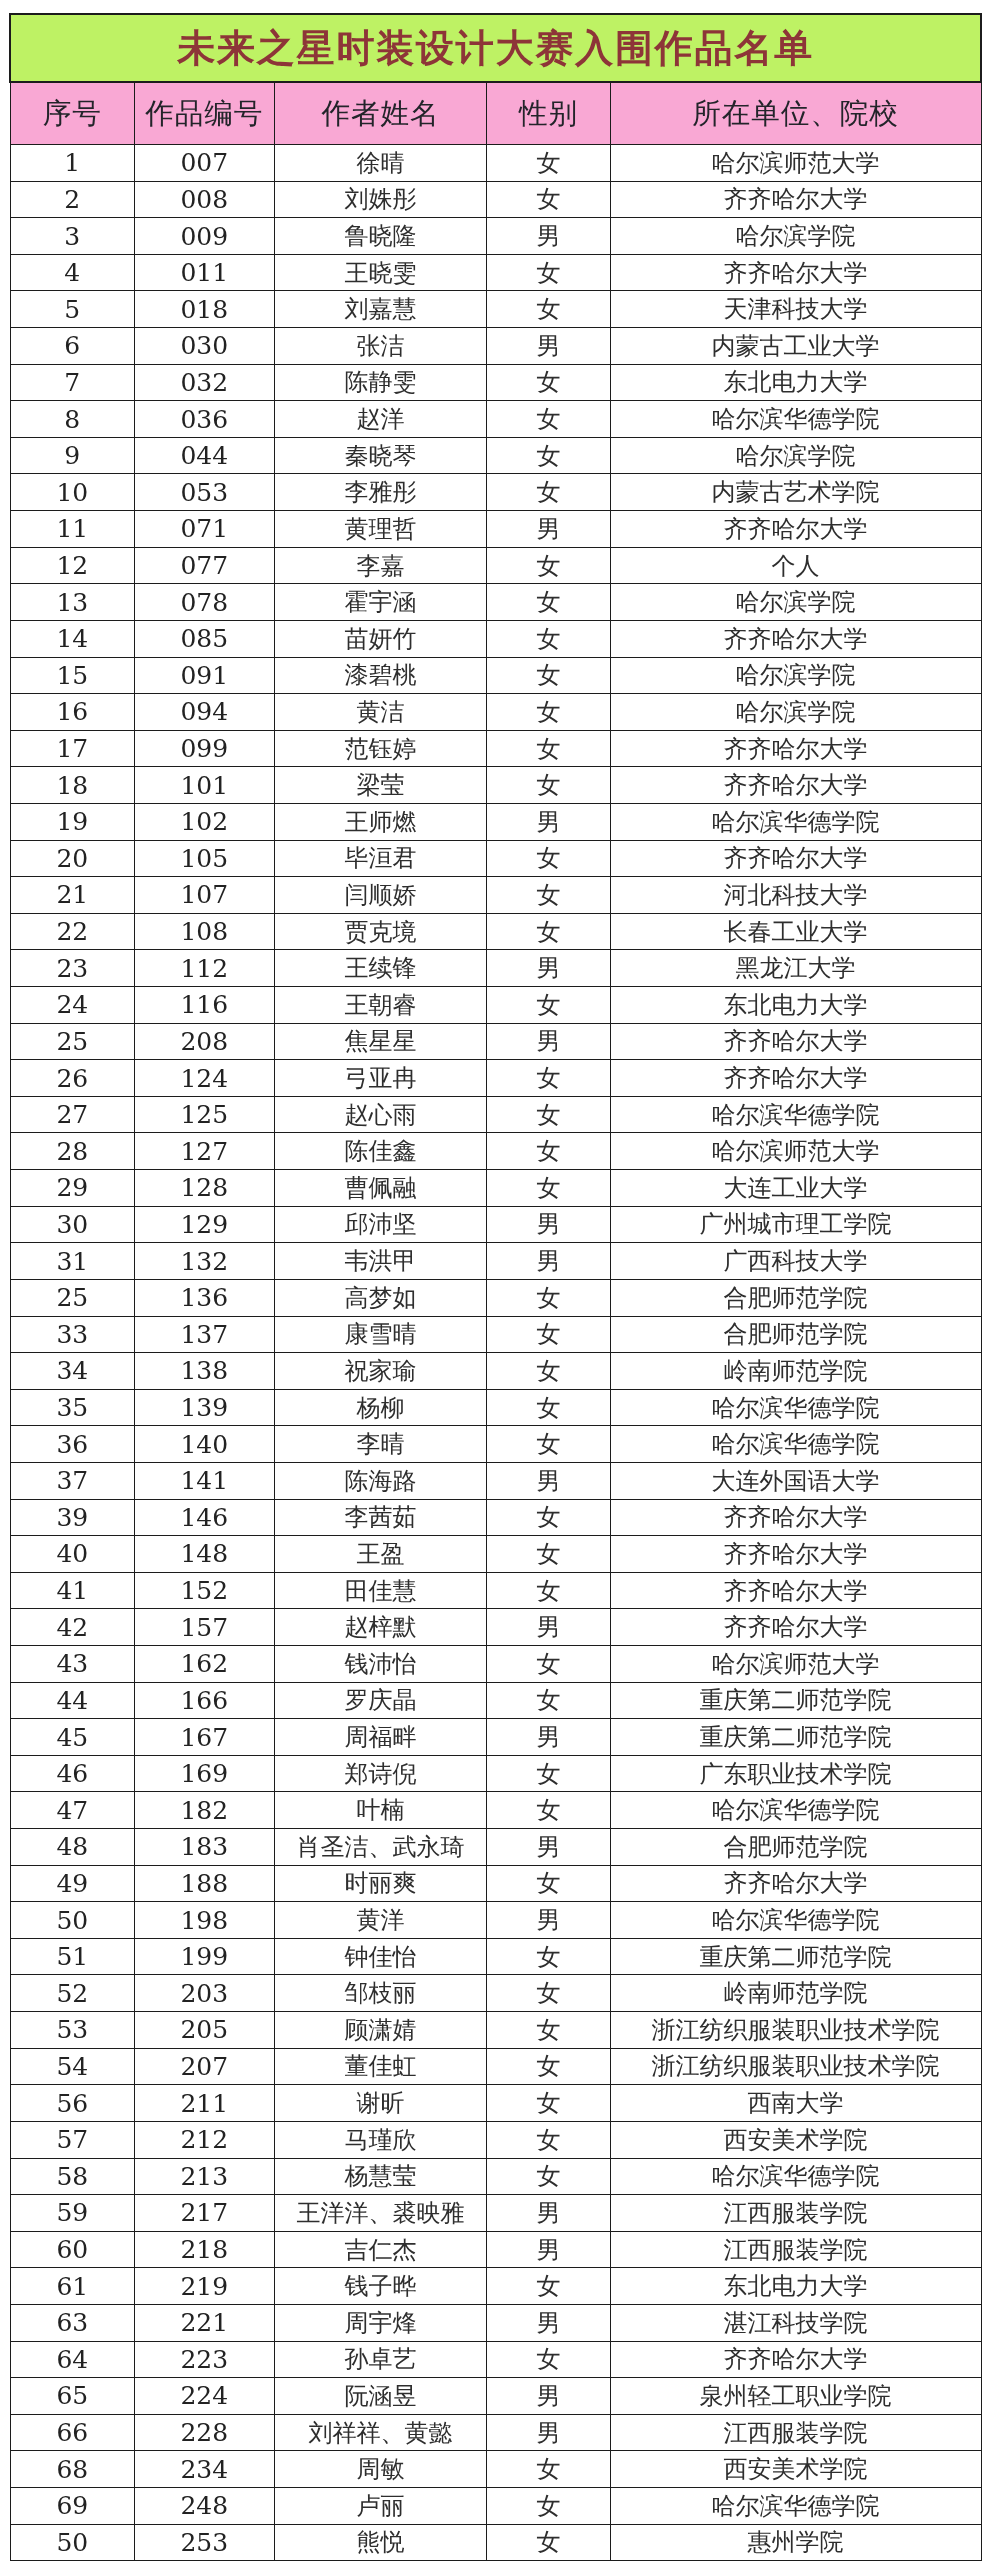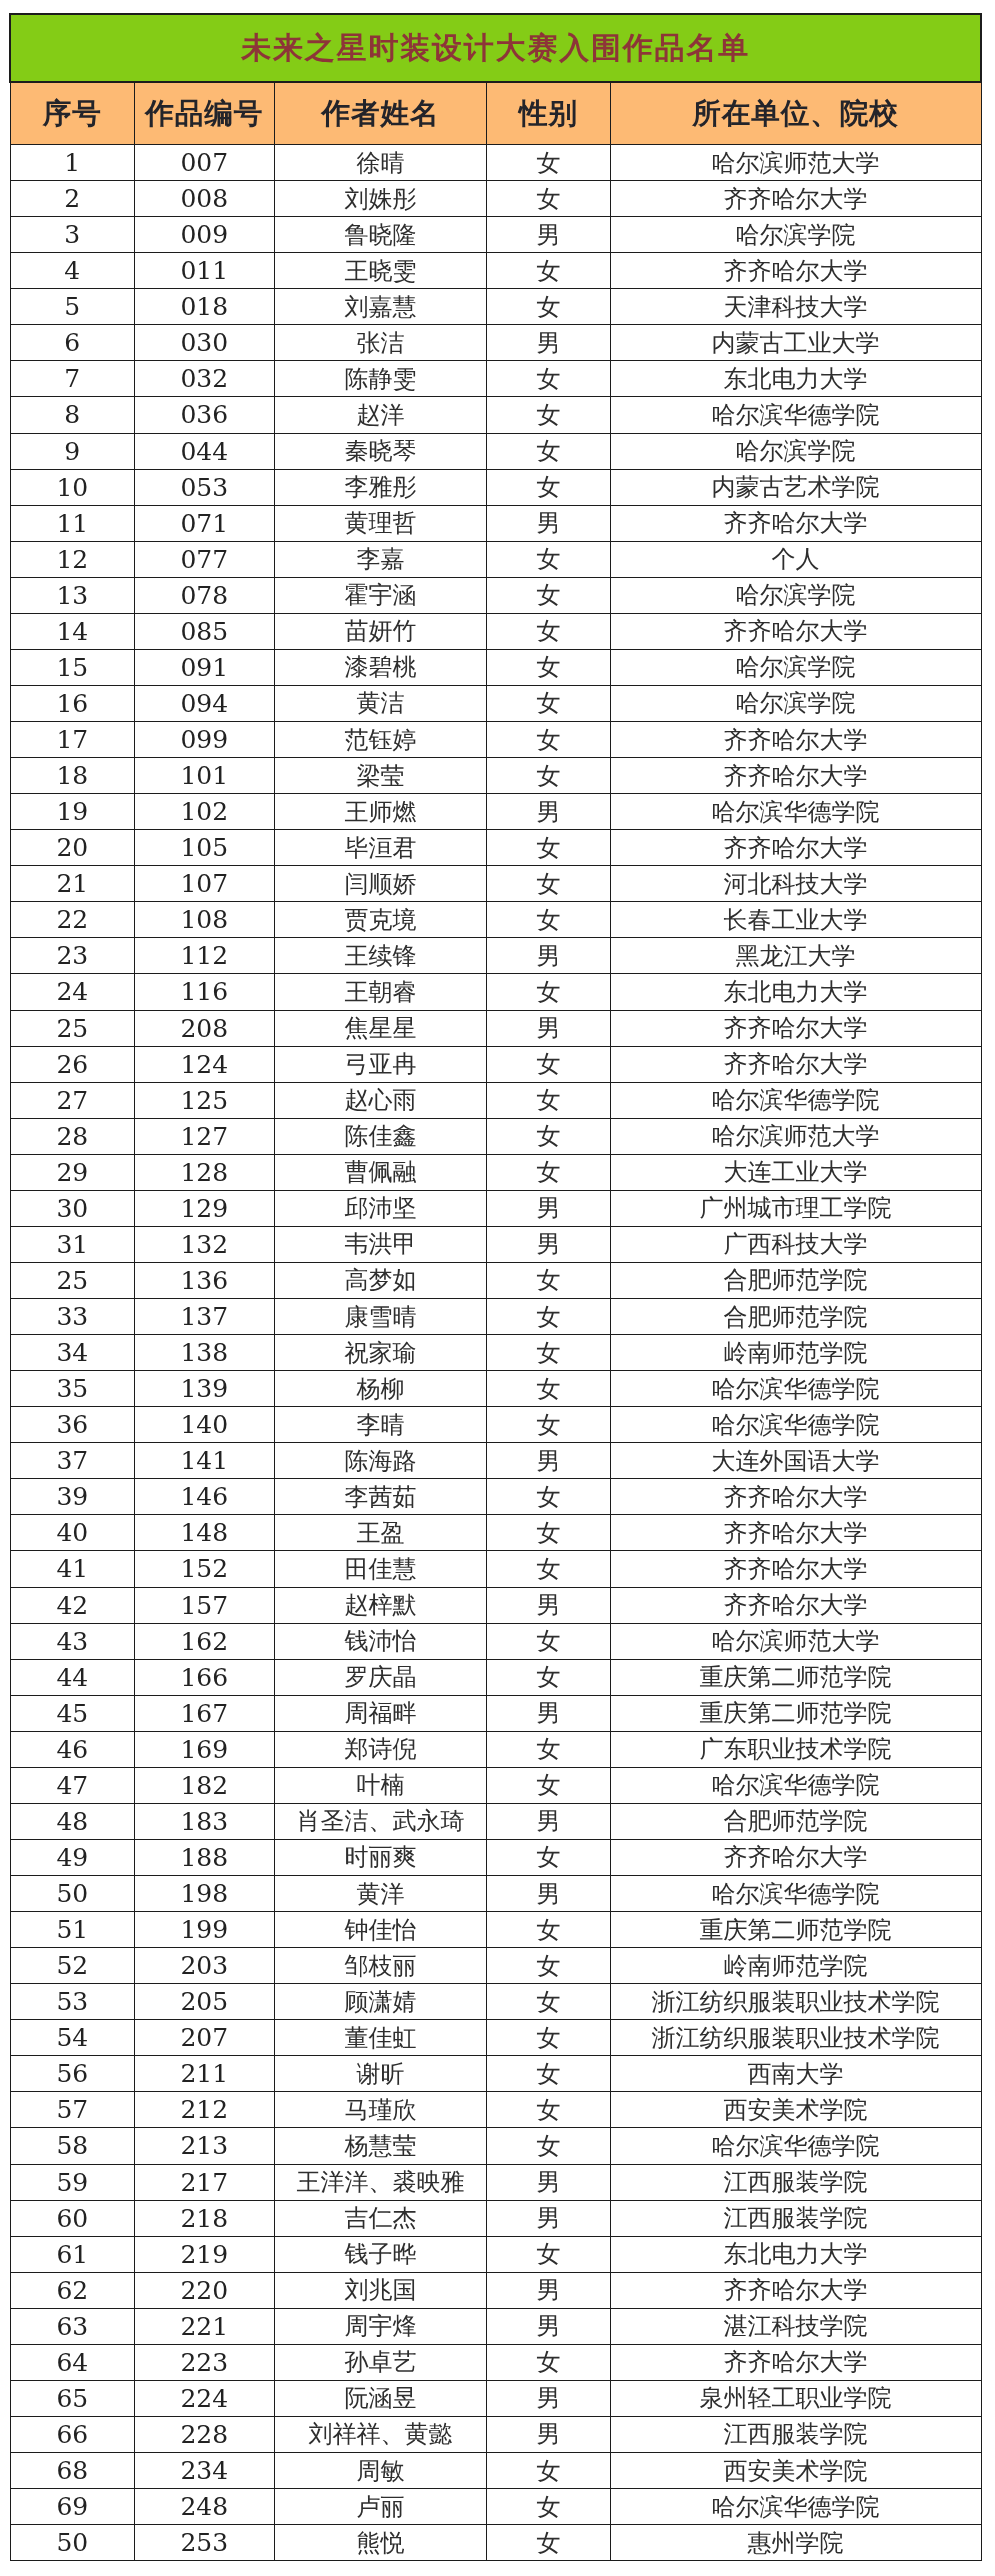--- a/index.html
+++ b/index.html
@@ -28,33 +28,33 @@
   }
   table.roster td, table.roster th {
     border: 1.8px solid #1c1c1c;
     text-align: center;
     vertical-align: middle;
     padding: 0 3.7px;
     overflow: hidden;
     white-space: nowrap;
   }
   tr.title-row th {
-    background: #84cc16;
+    background: #bef264;
     color: #8d3538;
-    font-size: 30px;
+    font-size: 38px;
     font-weight: bold;
     height: 66px;
     letter-spacing: 1.8px;
     border: 2.8px solid #1c1c1c;
   }
   tr.header-row th {
-    background: #fdba74;
+    background: #f9a8d4;
     color: #23242a;
     font-size: 28.6px;
-    font-weight: bold;
+    font-weight: normal;
     height: 61px;
     letter-spacing: 0.9px;
   }
   tbody td {
     background: #ffffff;
     color: #2e2e2e;
     font-size: 24px;
     height: 32px;
   }
   td.num {
@@ -501,27 +501,20 @@
     <td>江西服装学院</td>
   </tr>
         <tr>
     <td class="num">61</td>
     <td class="num">219</td>
     <td>钱子晔</td>
     <td>女</td>
     <td>东北电力大学</td>
   </tr>
         <tr>
-    <td class="num">62</td>
-    <td class="num">220</td>
-    <td>刘兆国</td>
-    <td>男</td>
-    <td>齐齐哈尔大学</td>
-  </tr>
-        <tr>
     <td class="num">63</td>
     <td class="num">221</td>
     <td>周宇烽</td>
     <td>男</td>
     <td>湛江科技学院</td>
   </tr>
         <tr>
     <td class="num">64</td>
     <td class="num">223</td>
     <td>孙卓艺</td>

